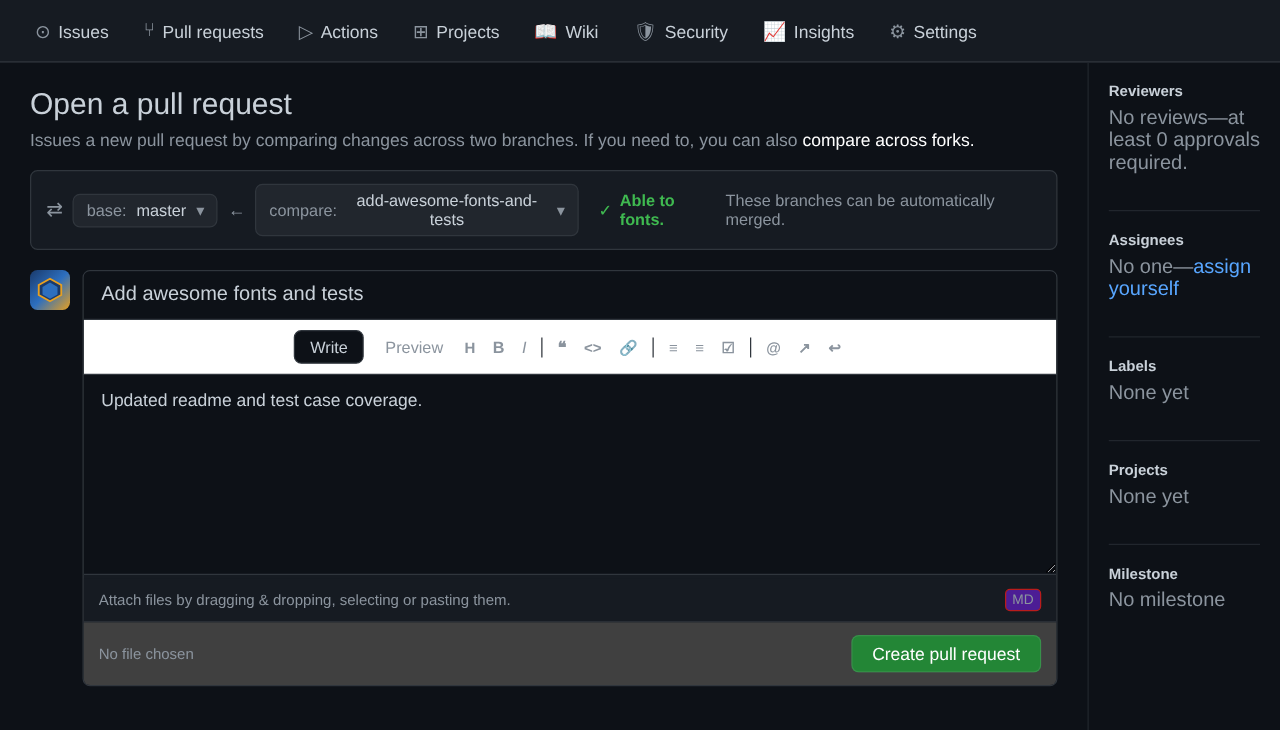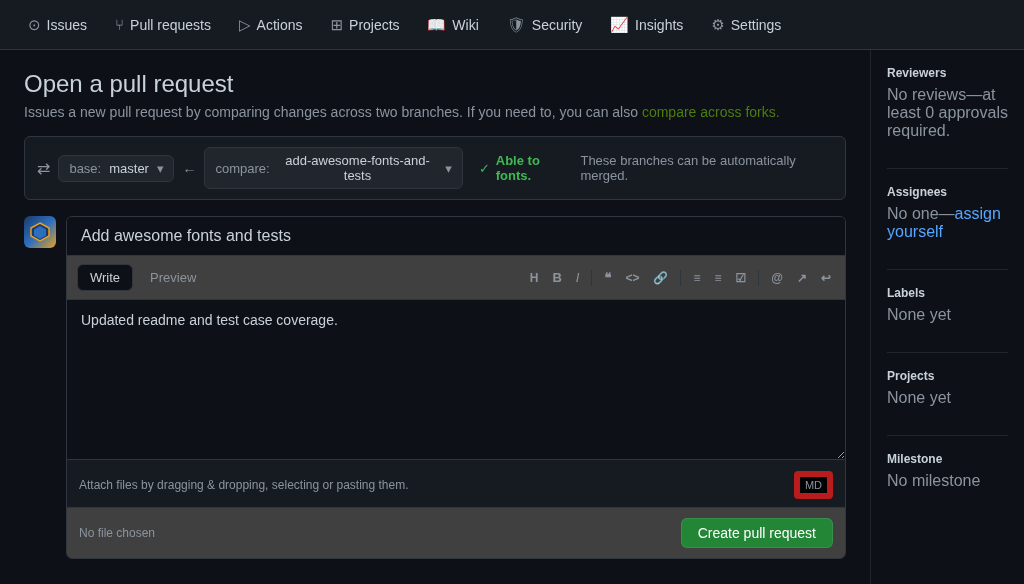--- a/index.html
+++ b/index.html
@@ -59,21 +59,21 @@
       font-weight: 400;
       color: #c9d1d9;
       margin-bottom: 6px;
     }
     .page-subtitle {
       font-size: 14px;
       color: #8b949e;
       margin-bottom: 16px;
     }
     .page-subtitle a {
-      color: #4d7c0f;
+      color: #ffffff;
       text-decoration: none;
     }
 
     
     .branch-bar {
       display: flex;
       align-items: center;
       gap: 8px;
       background: #161b22;
       border: 1px solid #30363d;
@@ -124,24 +124,24 @@
       color: #c9d1d9;
       font-size: 16px;
       padding: 10px 14px;
       outline: none;
     }
 
     
     .editor-tabs {
       display: flex;
       align-items: center;
-      justify-content: space-between;
+      justify-content: center;
       padding: 8px 10px;
       border-bottom: 1px solid #30363d;
-      background: #404040;
+      background: #ffffff;
     }
     .tab-group { display: flex; gap: 4px; }
     .tab {
       padding: 5px 12px;
       border-radius: 6px;
       cursor: pointer;
       font-size: 13px;
       color: #8b949e;
       border: 1px solid transparent;
     }
@@ -190,22 +190,22 @@
       display: flex;
       align-items: center;
       justify-content: space-between;
       padding: 8px 12px;
       color: #8b949e;
       font-size: 12px;
       background: #161b22;
       border-bottom: 1px solid #30363d;
     }
     .md-icon {
-      background: #000000;
-      border: 6px solid #b91c1c;
+      background: #4c1d95;
+      border: 1px solid #b91c1c;
       border-radius: 4px;
       padding: 2px 5px;
       font-size: 11px;
       color: #8b949e;
     }
 
     
     .form-footer {
       display: flex;
       align-items: center;

